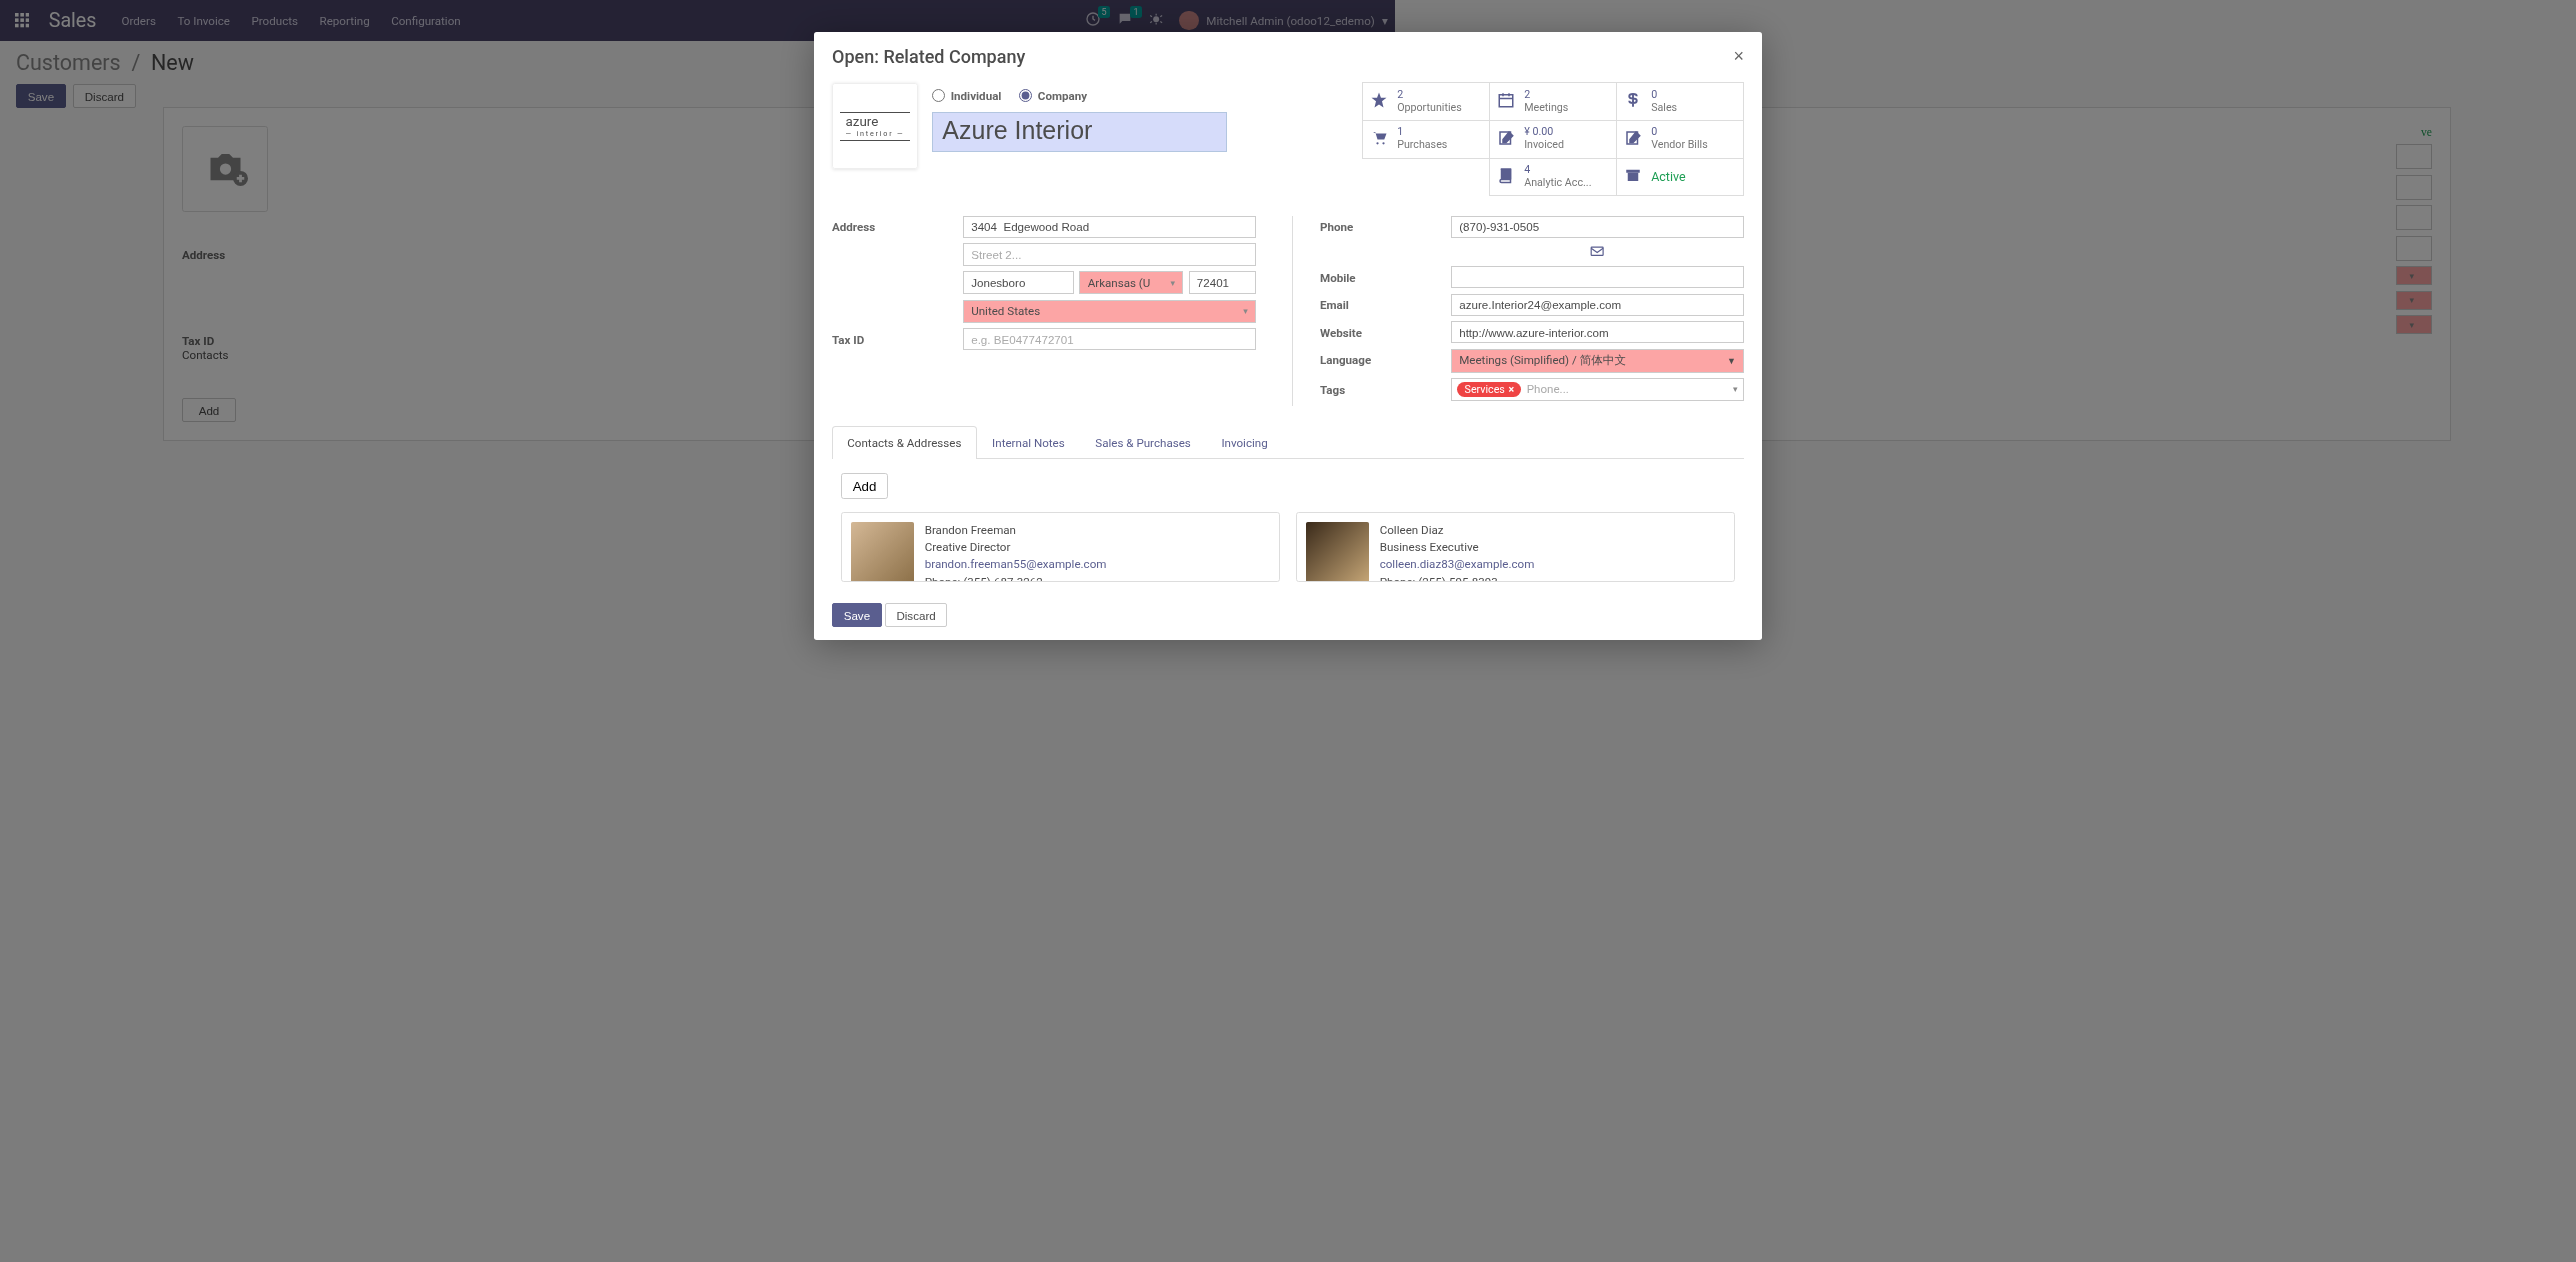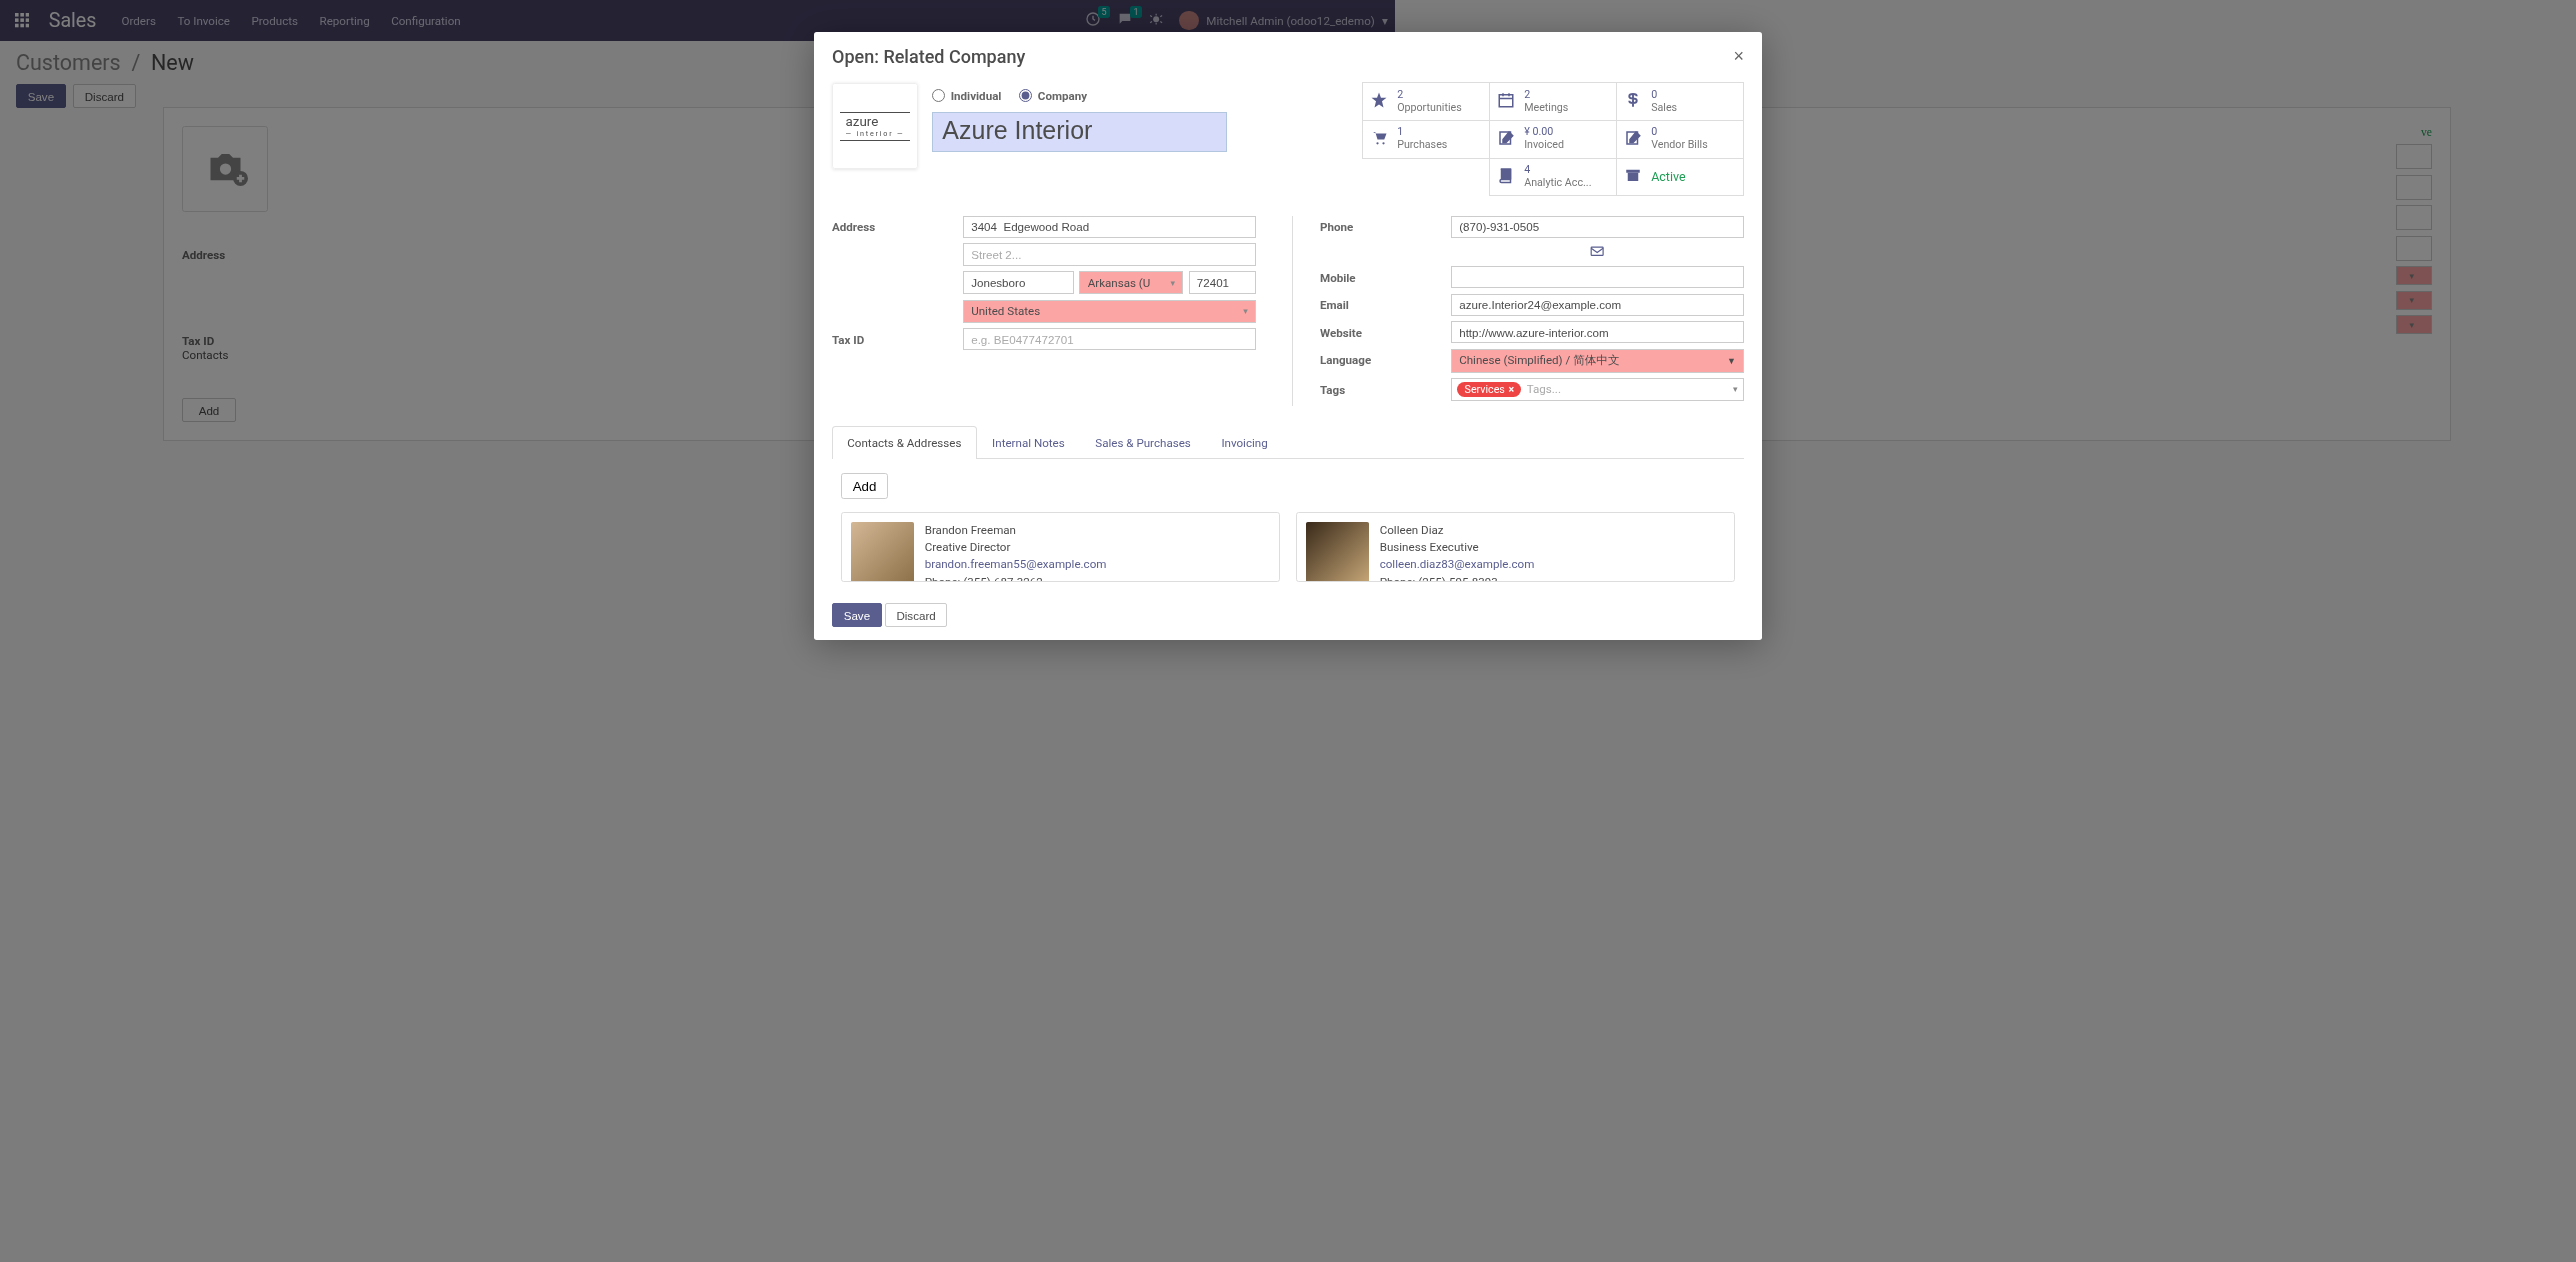--- a/index.html
+++ b/index.html
@@ -358,35 +358,35 @@
           <div class="field-row">
             <div class="field-label">Website</div>
             <div class="field-val">
                 <input class="finput" value="http://www.azure-interior.com" style="">
               </div>
           </div>
           <div class="field-row">
             <div class="field-label">Language</div>
             <div class="field-val">
                 <div class="selectish">
-                  <span>Chinese (Simplified) / 简体中文</span>
+                  <span>Meetings (Simplified) / 简体中文</span>
                   <span style="font-size:9px">▼</span>
                 </div>
               </div>
           </div>
           <div class="field-row">
             <div class="field-label">Tags</div>
             <div class="field-val">
               <div class="tags-input">
                 <span style="display:flex;gap:5.4px;align-items:center">
                   <span class="tag">
                       <span>Services</span>
                       <span class="tag-x">×</span>
                     </span>
-                  <span class="tags-pl">Tags...</span>
+                  <span class="tags-pl">Phone...</span>
                 </span>
                 <span style="font-size:9px;color:#888">▾</span>
               </div>
             </div>
           </div>
         </div>
       </div>
 
       <div class="tabs">
         <div class="tab active">Contacts &amp; Addresses</div>

